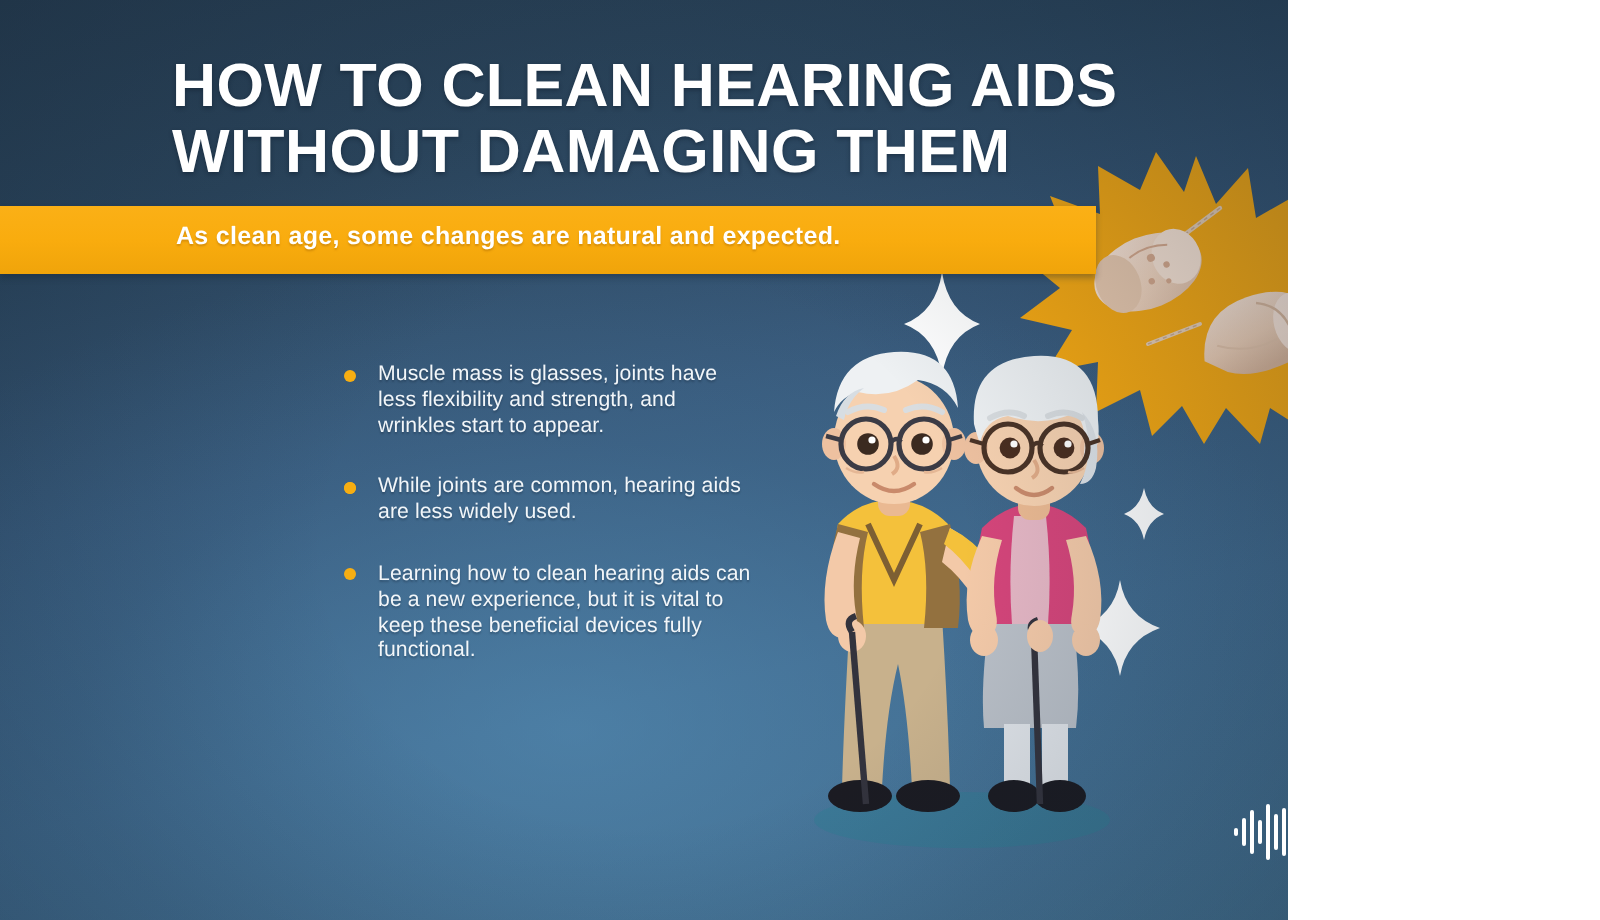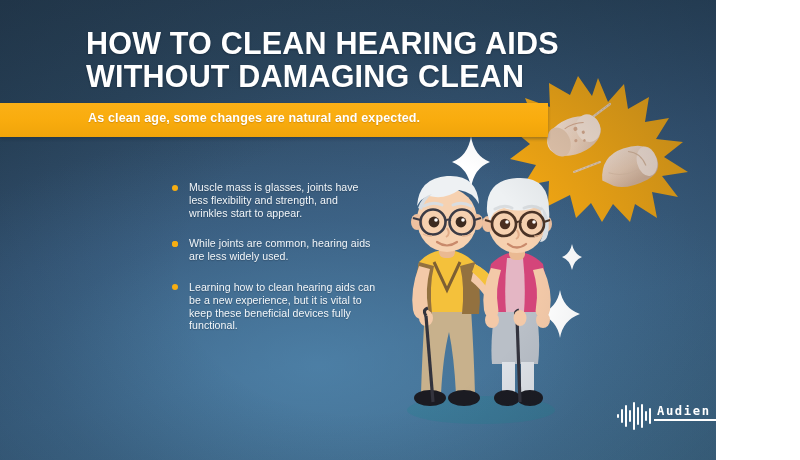--- a/index.html
+++ b/index.html
@@ -2,21 +2,21 @@
 <html><head>
 <meta charset="utf-8">
 <style>
   html, body {
     margin: 0;
     padding: 0;
     background: #ffffff;
   }
   #infographic {
     position: relative;
-    width: 716px;
+    width: 644px;
     height: 460px;
     overflow: hidden;
     font-family: "Liberation Sans", sans-serif;
     background: #3b82f6;
   }
   
   .bg-base {
     position: absolute;
     inset: 0;
     background: linear-gradient(170deg, #2b4459 0%, #2e4a63 22%, #3b6184 58%, #416a8d 78%, #3e6versus 100%);
@@ -337,21 +337,21 @@
       <path d="M128,72 q4,6 -1,9" stroke="#e0ab87" stroke-width="2" fill="none"></path>
       <path d="M119,86 q9,7 18,0" stroke="#c98a6b" stroke-width="2.2" fill="none" stroke-linecap="round"></path>
       <path d="M153,76 q-5,3 -8,2" stroke="#e5b795" stroke-width="1.3" fill="none"></path>
     </svg>
   </div>
 
   <div class="bg-vignette"></div>
 
   <div class="title-block">
     <div class="title-line">HOW TO CLEAN HEARING AIDS</div>
-    <div class="title-line">WITHOUT DAMAGING CLEAN</div>
+    <div class="title-line">WITHOUT DAMAGING THEM</div>
   </div>
 
   <div class="band"></div>
   <div class="band-text">As clean age, some changes are natural and expected.</div>
 
   <div class="bullets">
     <div class="bullet-item">
       <span class="bullet-dot"></span>
       <span>Muscle mass is glasses, joints have less flexibility and strength, and wrinkles start to appear.</span>
     </div>

